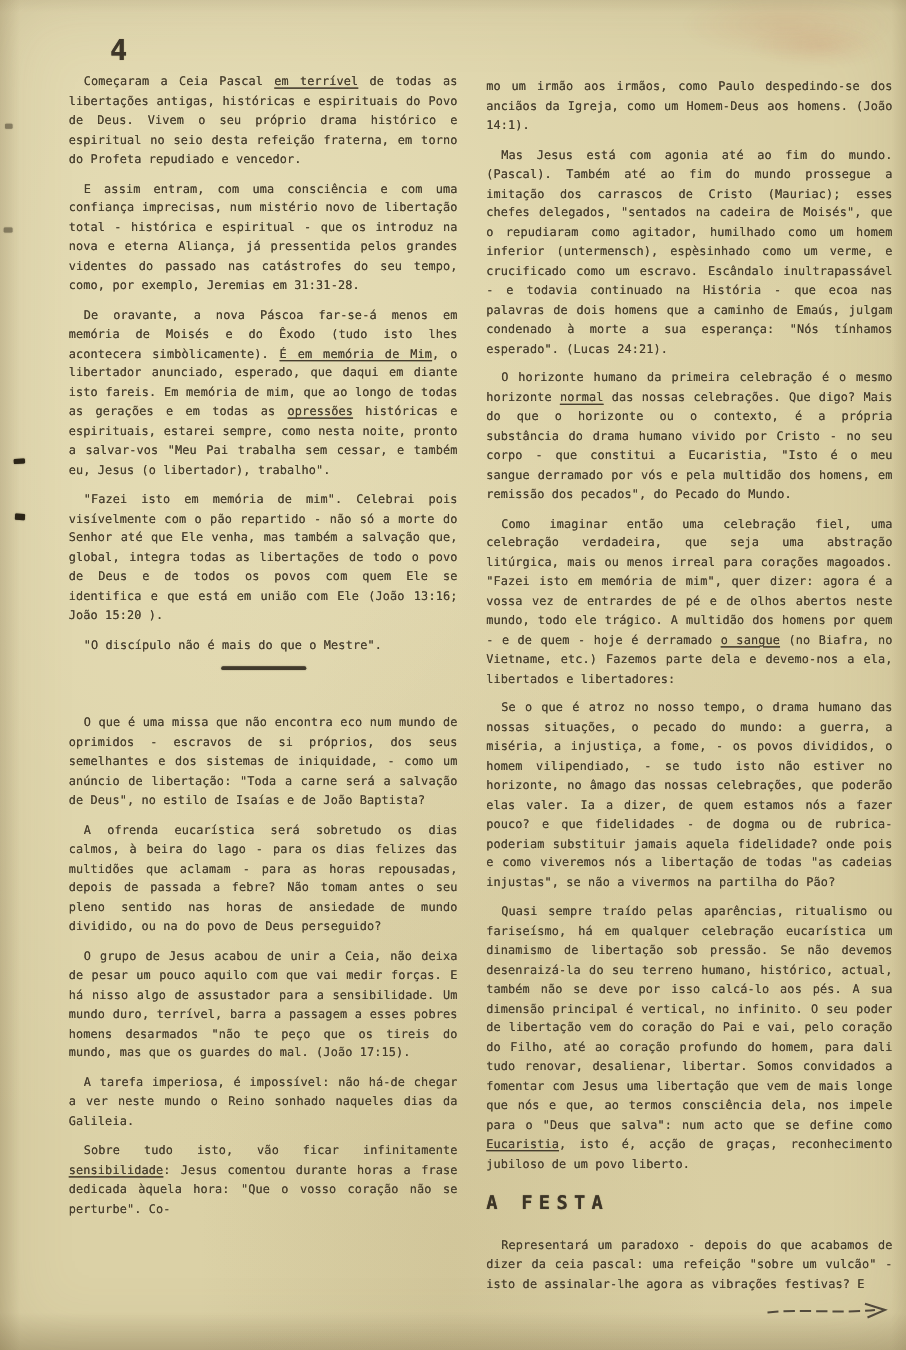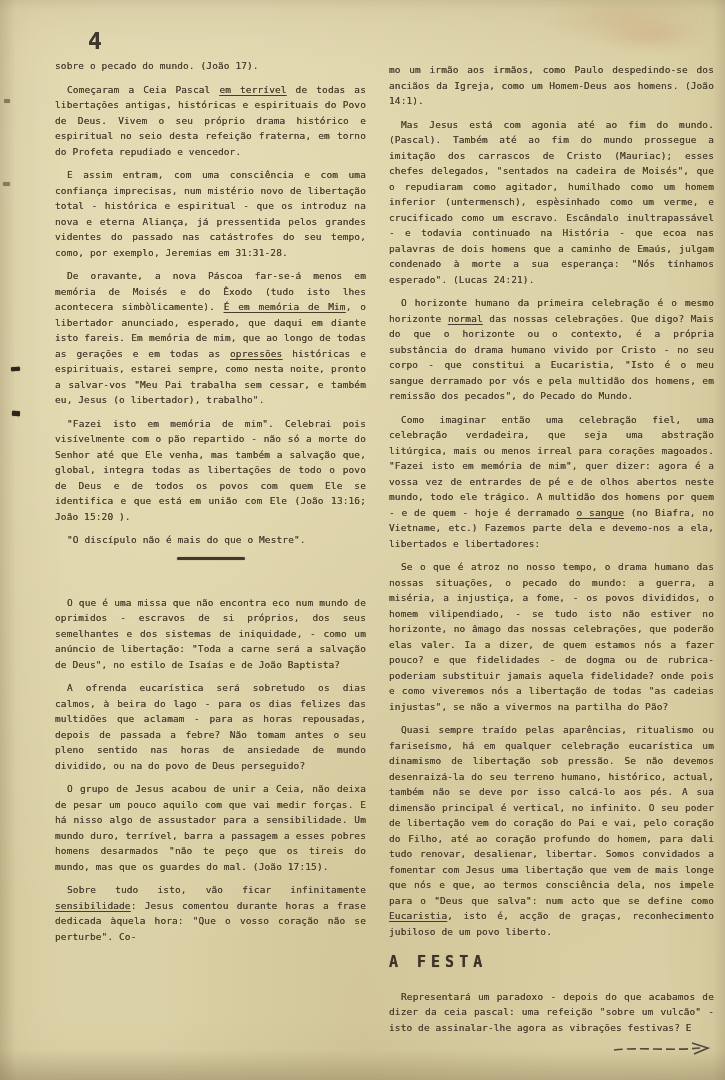--- a/index.html
+++ b/index.html
@@ -73,30 +73,30 @@
 <body>
 
 <div class="page">
 
   <div class="bleed b1"></div>
   <div class="bleed b2"></div>
 
   <div class="pagenum">4</div>
 
   <div class="col col-left" id="col-left">
-      <p class="para noindent"><span>sobre o pecado do mundo. (João 17).</span></p>
       <p class="para"><span>Começaram a Ceia Pascal </span><u>em terrível</u><span> de todas as libertações antigas, históricas e espirituais do Povo de Deus. Vivem o seu próprio drama histórico e espiritual no seio desta refeição fraterna, em torno do Profeta repudiado e vencedor.</span></p>
       <p class="para"><span>E assim entram, com uma consciência e com uma confiança imprecisas, num mistério novo de libertação total - histórica e espiritual - que os introduz na nova e eterna Aliança, já pressentida pelos grandes videntes do passado nas catástrofes do seu tempo, como, por exemplo, Jeremias em 31:31-28.</span></p>
       <p class="para"><span>De oravante, a nova Páscoa far-se-á menos em memória de Moisés e do Êxodo (tudo isto lhes acontecera simbòlicamente). </span><u>É em memória de Mim</u><span>, o libertador anunciado, esperado, que daqui em diante isto fareis. Em memória de mim, que ao longo de todas as gerações e em todas as </span><u>opressões</u><span> históricas e espirituais, estarei sempre, como nesta noite, pronto a salvar-vos "Meu Pai trabalha sem cessar, e também eu, Jesus (o libertador), trabalho".</span></p>
       <p class="para"><span>"Fazei isto em memória de mim". Celebrai pois visívelmente com o pão repartido - não só a morte do Senhor até que Ele venha, mas também a salvação que, global, integra todas as libertações de todo o povo de Deus e de todos os povos com quem Ele se identifica e que está em união com Ele (João 13:16; João 15:20 ).</span></p>
       <p class="para"><span>"O discípulo não é mais do que o Mestre".</span></p>
       <div class="divider"></div>
       <p class="para"><span>O que é uma missa que não encontra eco num mundo de oprimidos - escravos de si próprios, dos seus semelhantes e dos sistemas de iniquidade, - como um anúncio de libertação: "Toda a carne será a salvação de Deus", no estilo de Isaías e de João Baptista?</span></p>
       <p class="para"><span>A ofrenda eucarística será sobretudo os dias calmos, à beira do lago - para os dias felizes das multidões que aclamam - para as horas repousadas, depois de passada a febre? Não tomam antes o seu pleno sentido nas horas de ansiedade de mundo dividido, ou na do povo de Deus perseguido?</span></p>
       <p class="para"><span>O grupo de Jesus acabou de unir a Ceia, não deixa de pesar um pouco aquilo com que vai medir forças. E há nisso algo de assustador para a sensibilidade. Um mundo duro, terrível, barra a passagem a esses pobres homens desarmados "não te peço que os tireis do mundo, mas que os guardes do mal. (João 17:15).</span></p>
+      <p class="para"><span>A tarefa imperiosa, é impossível: não há-de chegar a ver neste mundo o Reino sonhado naqueles dias da Galileia.</span></p>
       <p class="para"><span>Sobre tudo isto, vão ficar infinitamente </span><u>sensibilidade</u><span>: Jesus comentou durante horas a frase dedicada àquela hora: "Que o vosso coração não se perturbe". Co-</span></p>
     </div>
   <div class="col col-right" id="col-right">
       <p class="para noindent"><span>mo um irmão aos irmãos, como Paulo despedindo-se  dos anciãos da Igreja, como um Homem-Deus aos homens. (João 14:1).</span></p>
       <p class="para"><span>Mas Jesus está com agonia até ao fim do mundo. (Pascal). Também até ao fim do mundo prossegue a imitação dos carrascos de Cristo (Mauriac); esses chefes delegados, "sentados na cadeira de Moisés", que o repudiaram como agitador, humilhado como um homem inferior (untermensch), espèsinhado como um verme, e crucificado como um escravo. Escândalo inultrapassável - e todavia continuado na História - que ecoa nas palavras de dois homens que a caminho de Emaús, julgam condenado à morte a sua esperança: "Nós tínhamos esperado". (Lucas 24:21).</span></p>
       <p class="para"><span>O horizonte humano da primeira celebração é o mesmo horizonte </span><u>normal</u><span> das nossas celebrações. Que digo? Mais do que o horizonte ou o contexto, é a própria substância do drama humano vivido por Cristo - no seu corpo - que constitui a Eucaristia, "Isto é o meu sangue derramado por vós e pela multidão dos homens, em remissão dos pecados", do Pecado do Mundo.</span></p>
       <p class="para"><span>Como imaginar então uma celebração fiel, uma celebração verdadeira, que seja uma abstração litúrgica, mais ou menos irreal para corações magoados. "Fazei isto em memória de mim", quer dizer: agora é a vossa vez de entrardes de pé e de olhos abertos neste mundo, todo ele trágico. A multidão dos homens por quem - e de quem - hoje é derramado </span><u>o sangue</u><span> (no Biafra, no Vietname, etc.) Fazemos parte dela e devemo-nos a ela, libertados e libertadores:</span></p>
       <p class="para"><span>Se o que é atroz no nosso tempo, o drama humano das nossas situações, o pecado do mundo: a guerra, a miséria, a injustiça, a fome, - os povos divididos, o homem vilipendiado, - se tudo isto não estiver no horizonte, no âmago das nossas celebrações, que poderão elas valer. Ia a dizer, de quem estamos nós a fazer pouco? e que fidelidades - de dogma ou de rubrica-poderiam substituir jamais aquela fidelidade? onde pois e como viveremos nós a libertação de todas "as cadeias injustas", se não a vivermos na partilha do Pão?</span></p>
       <p class="para"><span>Quasi sempre traído pelas aparências, ritualismo ou fariseísmo, há em qualquer celebração eucarística um dinamismo de libertação sob pressão. Se não devemos desenraizá-la do seu terreno humano, histórico, actual, também não se deve por isso calcá-lo aos pés. A sua dimensão principal é vertical, no infinito. O seu poder de libertação vem do coração do Pai e vai, pelo coração do Filho, até ao coração profundo do homem, para dali tudo renovar, desalienar, libertar. Somos convidados a fomentar com Jesus uma libertação que vem de mais longe que nós e que, ao termos consciência dela, nos impele para o "Deus que salva": num acto que se define como </span><u>Eucaristia</u><span>, isto é, acção de graças, reconhecimento jubiloso de um povo liberto.</span></p>
       <h2 class="festa"><span>A FESTA</span></h2>

